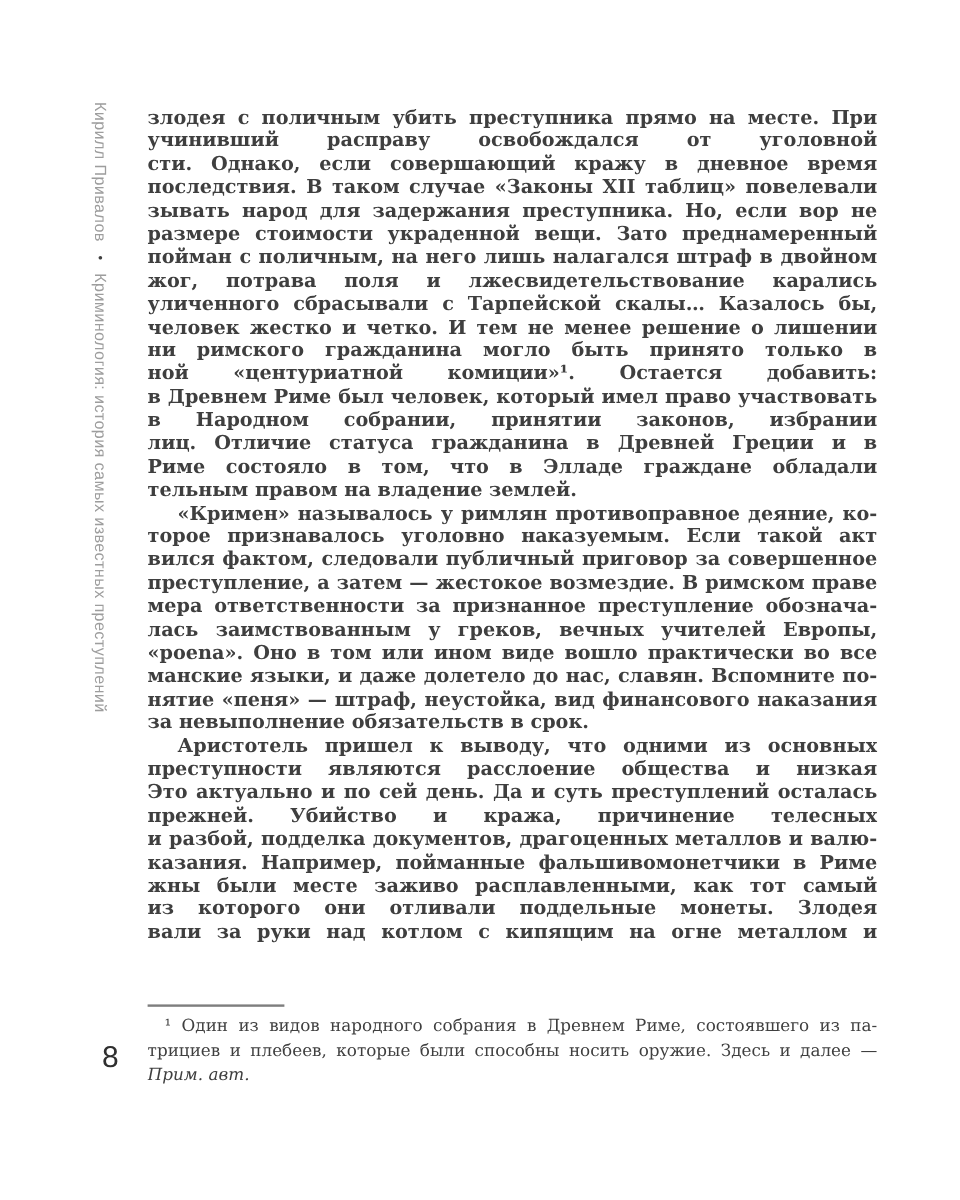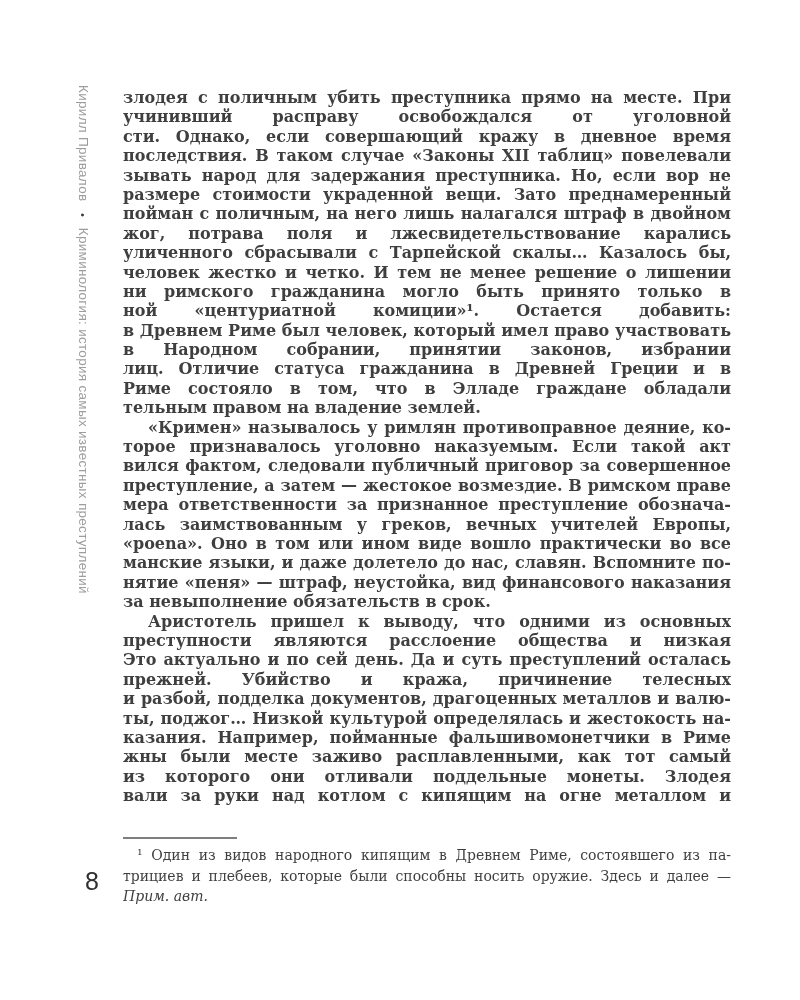--- a/index.html
+++ b/index.html
@@ -138,31 +138,30 @@
         <div class="line">манские языки, и даже долетело до нас, славян. Вспомните по-</div>
         <div class="line">нятие «пеня» — штраф, неустойка, вид финансового наказания</div>
         <div class="line flush">за невыполнение обязательств в срок.</div>
       </div>
       <div class="para">
         <div class="line indent">Аристотель пришел к выводу, что одними из основных причин</div>
         <div class="line">преступности являются расслоение общества и низкая культура.</div>
         <div class="line">Это актуально и по сей день. Да и суть преступлений осталась</div>
         <div class="line">прежней. Убийство и кража, причинение телесных повреждений</div>
         <div class="line">и разбой, подделка документов, драгоценных металлов и валю-</div>
-        <div class="line">ты, поджог… Низкой культурой определялась и жестокость на-</div>
         <div class="line">казания. Например, пойманные фальшивомонетчики в Риме дол-</div>
         <div class="line">жны были месте заживо расплавленными, как тот самый металл,</div>
         <div class="line">из которого они отливали поддельные монеты. Злодея подвеши-</div>
         <div class="line">вали за руки над котлом с кипящим на огне металлом и медлен-</div>
       </div>
     </div>
 
   <div class="fn-rule"></div>
 
   <div class="footnote">
-      <div class="fn-line indent">¹ Один из видов народного кипящим в Древнем Риме, состоявшего из па-</div>
+      <div class="fn-line indent">¹ Один из видов народного собрания в Древнем Риме, состоявшего из па-</div>
       <div class="fn-line">трициев и плебеев, которые были способны носить оружие. Здесь и далее —</div>
       <div class="fn-line flush italic">Прим. авт.</div>
     </div>
 
   <div class="page-num">8</div>
 
 </div>
 
 </body></html>

